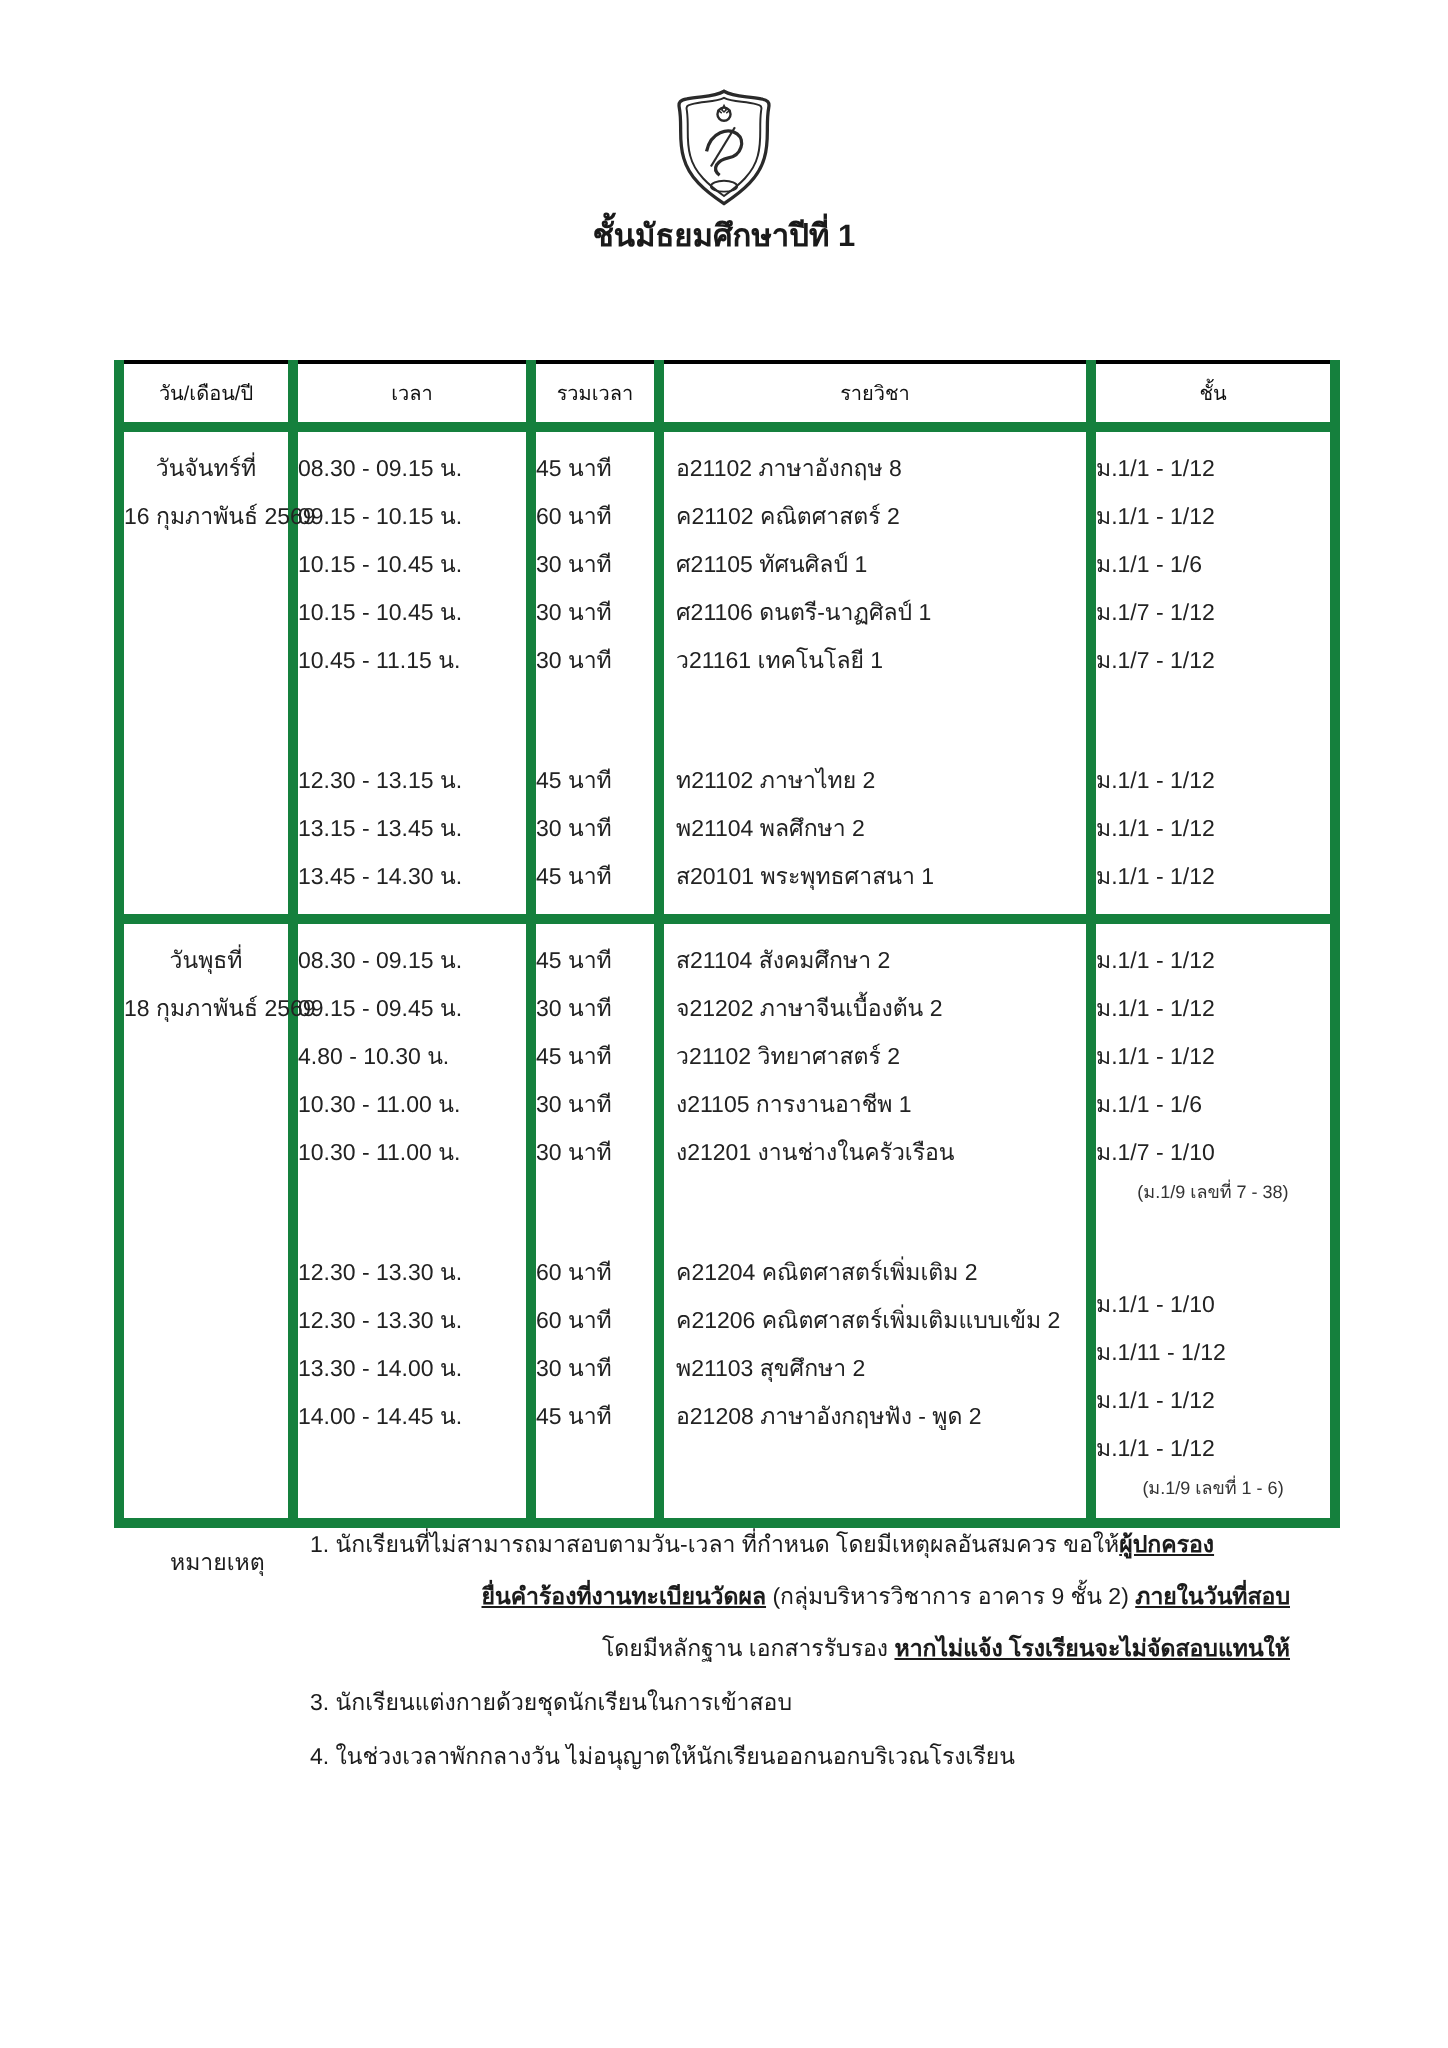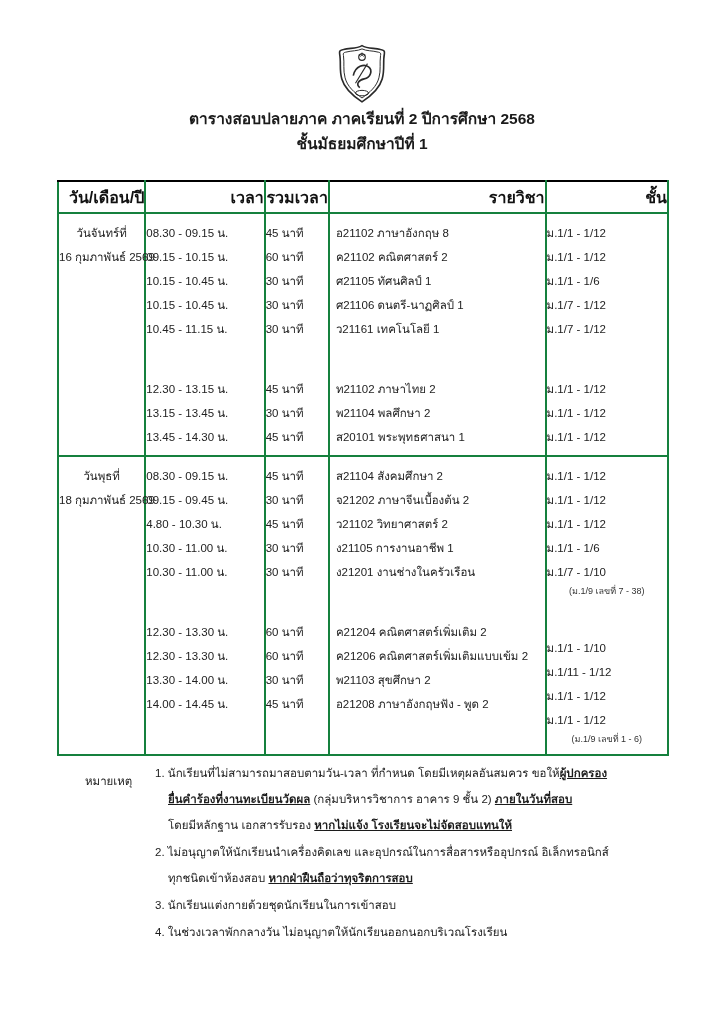--- a/index.html
+++ b/index.html
@@ -23,25 +23,25 @@
     text-align:center; line-height:25px;
     font-size:15.5px; font-weight:bold; color:#1a1a1a;
   }
 
   
   .exam-table {
     position:absolute; left:57px; top:180px; width:612px;
     border-collapse:collapse; table-layout:fixed;
     font-size:11.5px; color:#222;
   }
-  .exam-table td, .exam-table th { border:2px solid #15803d; vertical-align:top; }
+  .exam-table td, .exam-table th { border:5px solid #15803d; vertical-align:top; }
   .exam-table tr.hdr th {
     border-top:2px solid #000;
     height:32px; vertical-align:middle;
-    font-size:16px; font-weight:bold; text-align:right; color:#111;
+    font-size:10px; font-weight:normal; text-align:center; color:#111;
   }
   .exam-table { border:2px solid #000; }
   .c-date  { width:87px; }
   .c-time  { width:119px; }
   .c-dur   { width:64px; }
   .c-subj  { width:216px; }
   .c-class { width:122px; }
 
   .sec-cell { padding-top:7px; padding-bottom:6px; }
   .line { height:24px; line-height:24px; white-space:nowrap; overflow:visible; }
@@ -53,21 +53,21 @@
 
   
   .notes {
     position:absolute; left:85px; top:760px; width:560px;
     font-size:11.5px; color:#1c1c1c;
   }
   .notes-label { position:absolute; left:0; top:12px; font-weight:normal; }
   .notes-body { position:absolute; left:70px; top:0; width:490px; }
   .note-item { margin-bottom:1px; }
   .note-line { line-height:26px; white-space:nowrap; }
-  .note-line.cont { padding-left:13px; }
+  .note-line.cont { padding-left:13px;text-align:right; }
   .note-line .em { font-weight:bold; text-decoration:underline; }
 </style>
 </head>
 <body>
 
 <div class="page">
 
   <div class="crest-wrap">
     <svg width="56" height="60" viewBox="0 0 100 110">
       <g fill="none" stroke="#2a2a2a" stroke-width="3">
@@ -78,21 +78,20 @@
         <circle cx="50" cy="24" r="6"></circle>
         <path d="M50 16 l2 4 -2 2 -2 -2 Z M44 20 l4 3 M56 20 l-4 3" stroke-width="1.4"></path>
         <path d="M34 58 C38 40 54 36 62 42 C70 48 66 62 54 64 C44 66 38 74 46 80" stroke-width="3"></path>
         <path d="M60 36 L38 72" stroke-width="2"></path>
         <ellipse cx="50" cy="90" rx="12" ry="5" stroke-width="1.8"></ellipse>
       </g>
     </svg>
   </div>
 
   <div class="title-block">
-    <div>ตารางสอบปลายภาค ภาคเรียนที่ 2 ปีการศึกษา 2568</div>
     <div>ชั้นมัธยมศึกษาปีที่ 1</div>
   </div>
 
   <table class="exam-table">
     <colgroup>
       <col class="c-date">
         <col class="c-time">
         <col class="c-dur">
         <col class="c-subj">
         <col class="c-class">
@@ -218,24 +217,20 @@
 
   <div class="notes">
     <div class="notes-label">หมายเหตุ</div>
     <div class="notes-body" id="notes-body">
         <div class="note-item">
           <div class="note-line"><span>1. นักเรียนที่ไม่สามารถมาสอบตามวัน-เวลา ที่กำหนด โดยมีเหตุผลอันสมควร ขอให้</span><span class="em">ผู้ปกครอง</span></div>
           <div class="note-line cont"><span class="em">ยื่นคำร้องที่งานทะเบียนวัดผล</span><span> (กลุ่มบริหารวิชาการ อาคาร 9 ชั้น 2) </span><span class="em">ภายในวันที่สอบ</span></div>
           <div class="note-line cont"><span>โดยมีหลักฐาน เอกสารรับรอง </span><span class="em">หากไม่แจ้ง โรงเรียนจะไม่จัดสอบแทนให้</span></div>
         </div>
         <div class="note-item">
-          <div class="note-line"><span>2. ไม่อนุญาตให้นักเรียนนำเครื่องคิดเลข  และอุปกรณ์ในการสื่อสารหรืออุปกรณ์ อิเล็กทรอนิกส์</span></div>
-          <div class="note-line cont"><span>ทุกชนิดเข้าห้องสอบ  </span><span class="em">หากฝ่าฝืนถือว่าทุจริตการสอบ</span></div>
-        </div>
-        <div class="note-item">
           <div class="note-line"><span>3. นักเรียนแต่งกายด้วยชุดนักเรียนในการเข้าสอบ</span></div>
         </div>
         <div class="note-item">
           <div class="note-line"><span>4. ในช่วงเวลาพักกลางวัน ไม่อนุญาตให้นักเรียนออกนอกบริเวณโรงเรียน</span></div>
         </div>
       </div>
   </div>
 
 </div>
 

